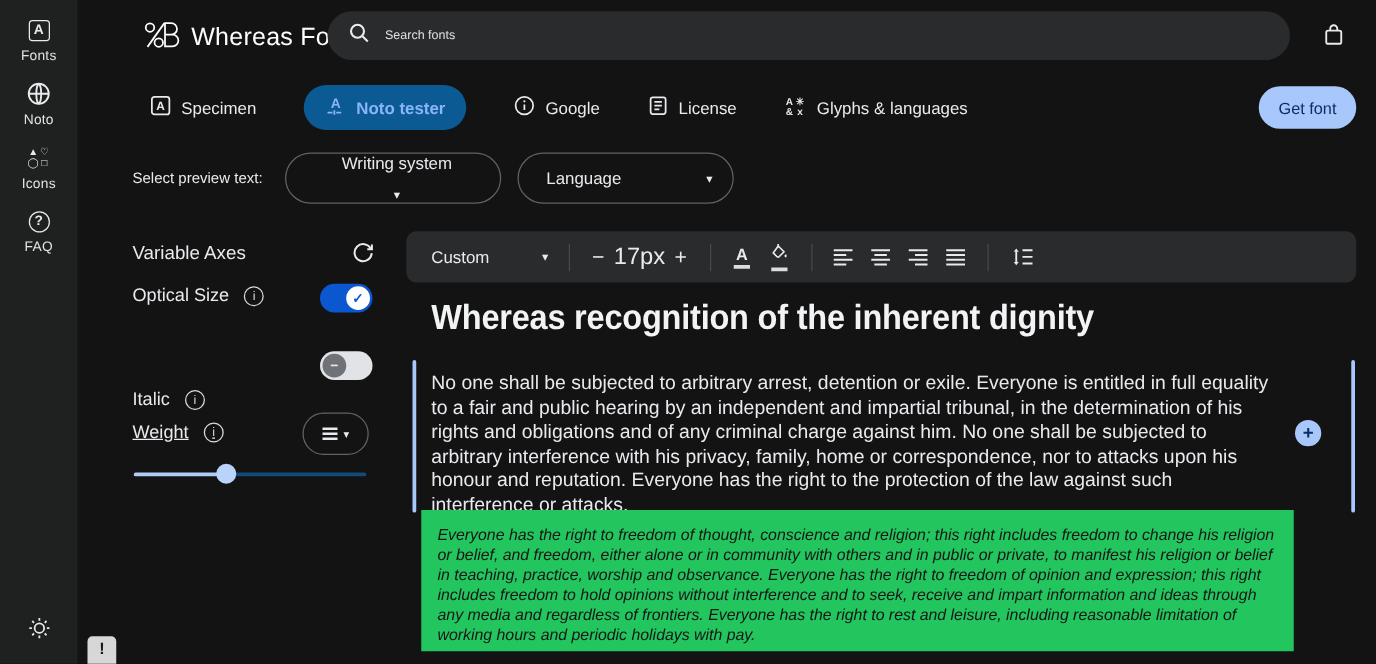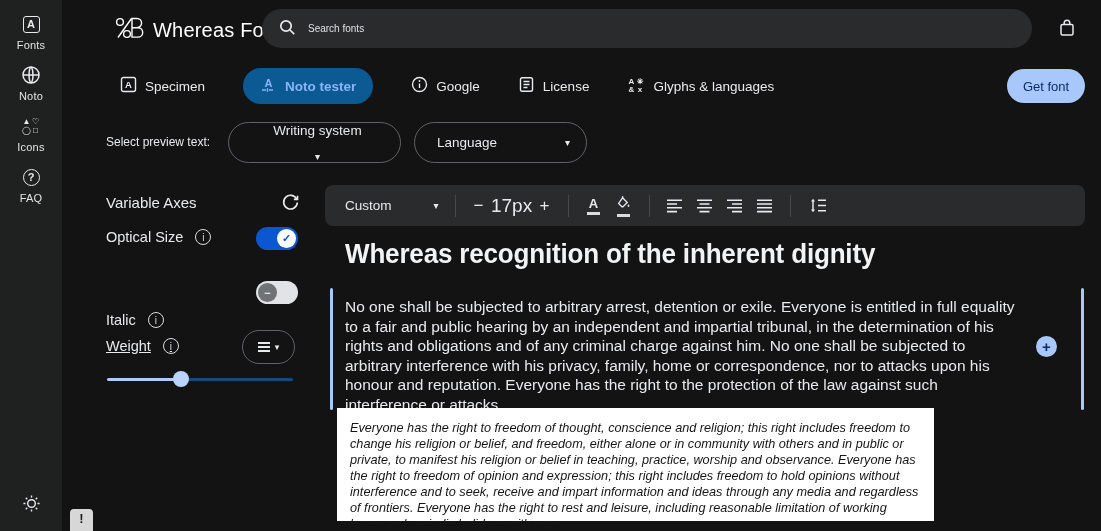--- a/index.html
+++ b/index.html
@@ -119,21 +119,21 @@
   .editor { position:absolute; left:0; top:103px; width:760px; height:122px; }
   .edge-bar { position:absolute; top:0; width:3px; height:122px; background:#a8c7fa; border-radius:2px; }
   .edge-left { left:5px; } .edge-right { left:756px; }
   .editor p { position:absolute; left:20px; top:9px; width:672px; font-size:15.5px; line-height:19.5px; color:#e8eaed; }
   .plus-btn {
     position:absolute; left:711px; top:151px; width:21px; height:21px; border-radius:50%;
     background:#a8c7fa; color:#0a2e65; font-size:15px; font-weight:700; border:none; cursor:pointer;
     display:flex; align-items:center; justify-content:center; line-height:1; font-family:"Liberation Sans", sans-serif;
   }
   .highlight-block {
-    position:absolute; left:12px; top:223px; width:597px; height:113px; background:#ffffff;
+    position:absolute; left:12px; top:223px; width:698px; height:113px; background:#22c55e;
     padding:12px 13px; cursor:text;
   }
   .highlight-block p { font-style:italic; font-size:12.7px; line-height:16px; color:#161616; }
 </style>
 </head>
 <body>
 
 <div id="app">
 
   <nav class="rail">

